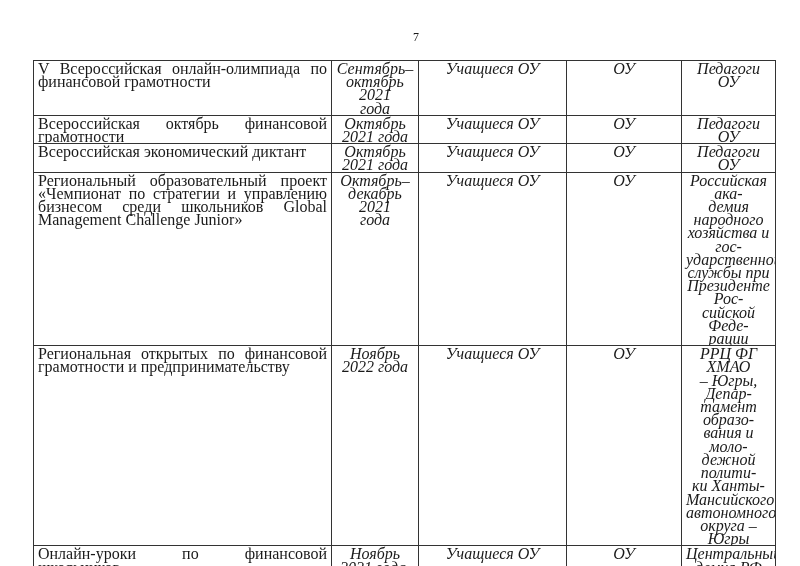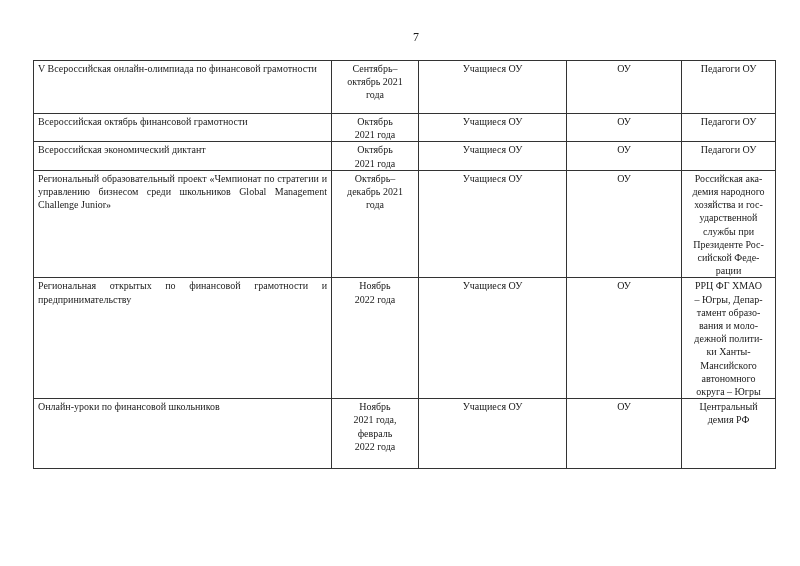--- a/index.html
+++ b/index.html
@@ -28,28 +28,28 @@
       position: absolute;
       top: 60px;
       left: 33px;
       border-collapse: collapse;
       table-layout: fixed;
       width: 742px;
     }
     table.plan td {
       border: 1px solid #333;
       vertical-align: top;
-      font-size: 10px;
+      font-size: 16px;
       line-height: 13.2px;
       padding: 1px 4px 0 4px;
       overflow: hidden;
       margin-left: 32px;
     }
     td.c-event { text-align: justify; text-align-last: left; }
-    td.c-date, td.c-part, td.c-org, td.c-resp { text-align: center; }
+    td.c-date, td.c-part, td.c-org, td.c-resp { text-align: center; font-style: italic; }
     col.w1 { width: 298px; }
     col.w2 { width: 87px; }
     col.w3 { width: 148px; }
     col.w4 { width: 115px; }
     col.w5 { width: 94px; }
     tr.r0 td { height: 51px; }
     tr.r1 td { height: 39px; }
     tr.r2 td { height: 26px; }
     tr.r3 td { height: 26px; }
     tr.r4 td { height: 39px; }

